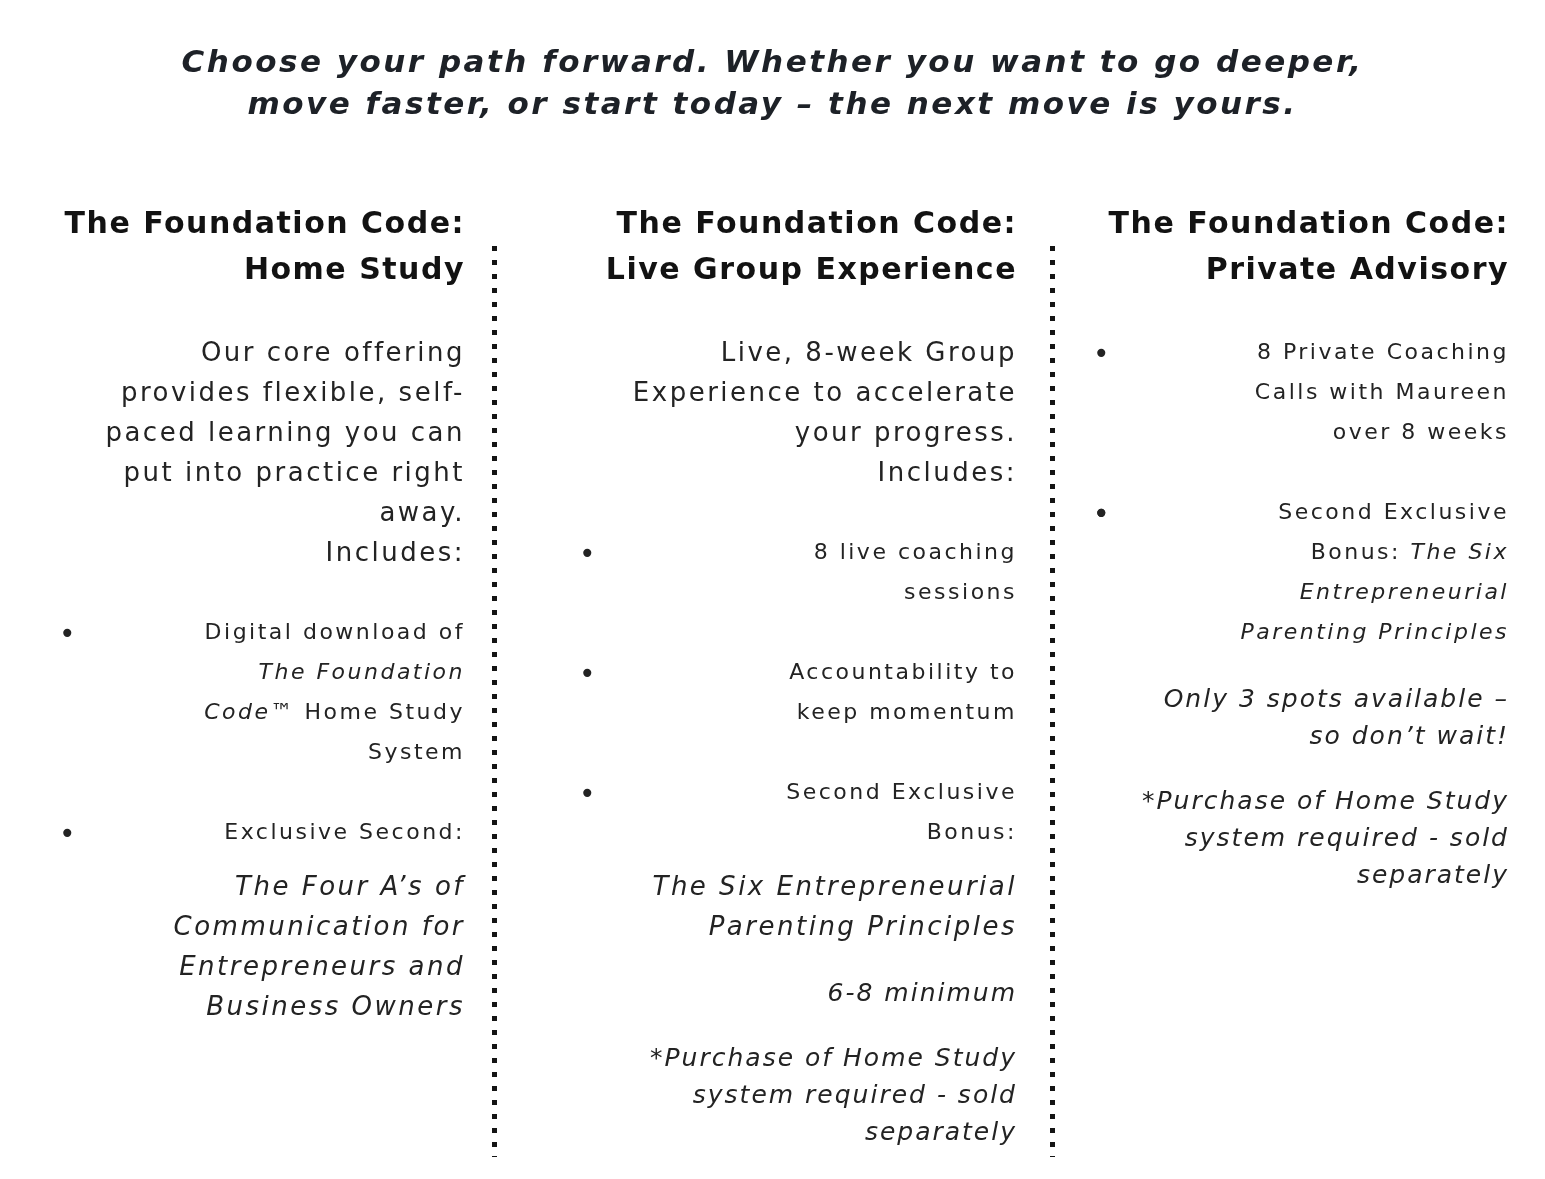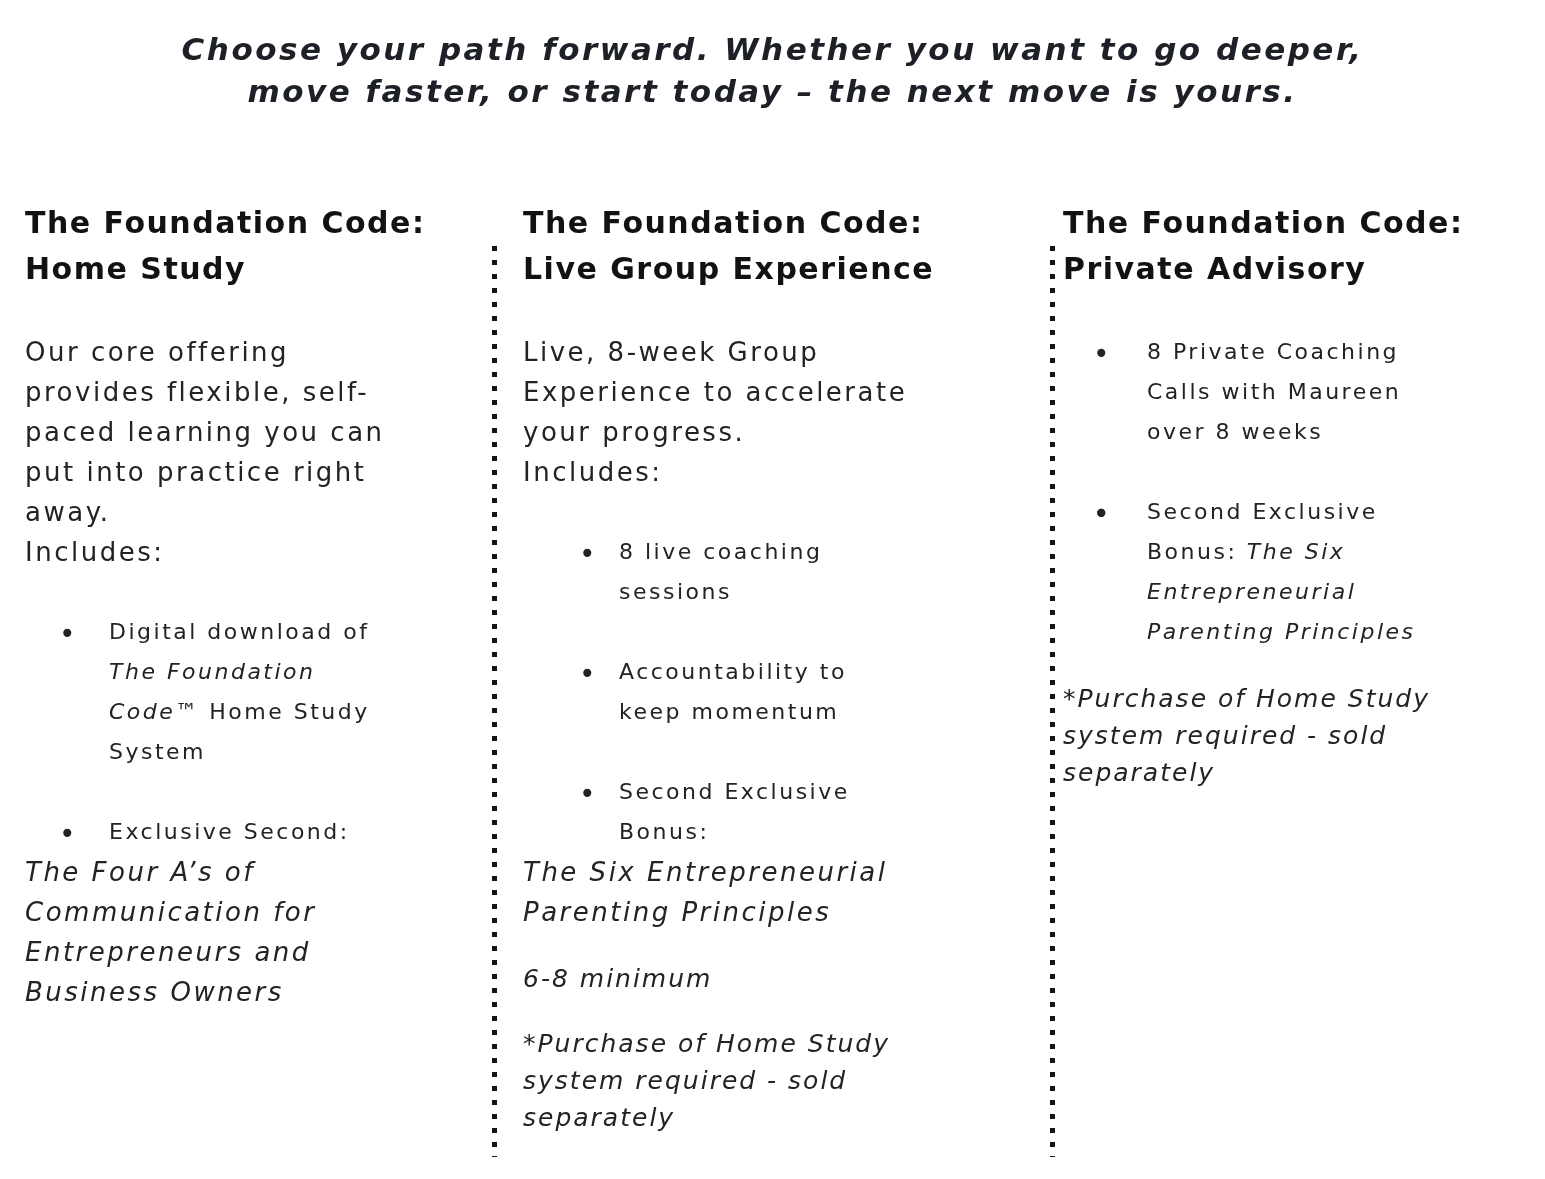--- a/index.html
+++ b/index.html
@@ -6,36 +6,36 @@
   .canvas{
     position:relative;
     width:1545px;height:1179px;
     background:#ffffff;
     overflow:hidden;
     font-family:"DejaVu Sans","Liberation Sans",sans-serif;
     color:#232323;
   }
   
   .tagline{
-    position:absolute;top:28px;left:0;width:1545px;
+    position:absolute;top:40px;left:0;width:1545px;
     text-align:center;
     font-size:31px;font-weight:bold;font-style:italic;
     letter-spacing:2.5px;line-height:42px;
     white-space:pre-line;
     color:#1d2127;
   }
   
   .divider{
     position:absolute;top:246px;height:911px;width:5px;
     background-image:repeating-linear-gradient(to bottom,#141414 0 5px,transparent 5px 14px);
   }
   .d1{left:492px}
   .d2{left:1050px}
   
-  .column{position:absolute;top:200px;text-align:left;}
+  .column{position:absolute;top:200px;text-align:right;}
   .c1{left:25px;width:440px}
   .c2{left:523px;width:494px}
   .c3{left:1063px;width:446px}
   .col-title{
     margin:0 0 40px 0;
     font-size:30px;font-weight:bold;
     line-height:46px;letter-spacing:1.5px;
     white-space:pre-line;
     color:#121212;
   }
@@ -55,21 +55,21 @@
   .c2 .marker{left:56px}
   .c3 .marker{left:30px}
   .btext{
     display:block;
     font-size:22px;line-height:40px;letter-spacing:2.5px;
     white-space:pre-line;
   }
   .cont{
     display:block;
     font-size:26px;line-height:40px;letter-spacing:2.5px;
-    white-space:pre-line;font-style:italic;
+    white-space:pre-line;font-style:italic;margin-top:14px;
   }
   .c1 .cont{margin-left:-84px;}
   .c2 .cont{margin-left:-96px;}
   .it{font-style:italic;}
   .footnote{
     margin:28px 0 0 0;
     font-size:25px;line-height:37px;letter-spacing:2px;
     font-style:italic;white-space:pre-line;
   }
 </style>
@@ -158,18 +158,20 @@
           <span class="marker">•</span>
         </li>
       <li class="bullet">
           <span class="marker">•</span>
           <span class="btext"><span>Second Exclusive
 Bonus: </span><span class="it">The Six
 Entrepreneurial
 Parenting Principles</span></span>
         </li>
     </ul>
+    <p class="footnote">Only 3 spots available –
+so don’t wait!</p>
     <p class="footnote">*Purchase of Home Study
 system required - sold
 separately</p>
   </section>
 
 </div>
 
 </body></html>

